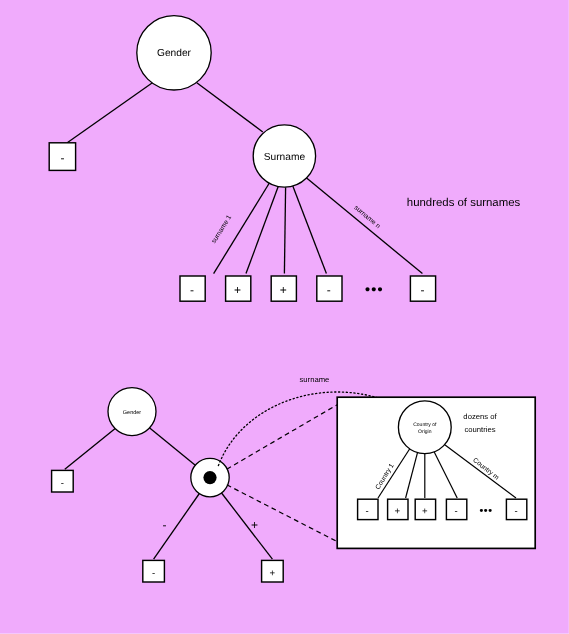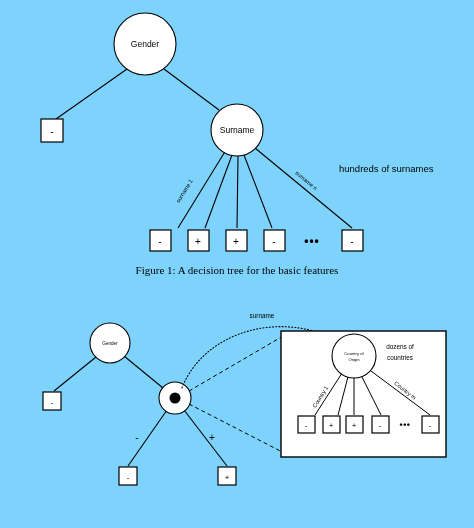--- a/index.html
+++ b/index.html
@@ -11,21 +11,21 @@
     width: 474px;
     height: 528px;
     font-family: "Liberation Sans", sans-serif;
     color: #000000;
     overflow: hidden;
   }
   #page {
     position: relative;
     width: 474px;
     height: 528px;
-    background: #7dd3fc;
+    background: #f0abfc;
   }
   svg.figure {
     position: absolute;
     left: 0;
     top: 0;
     overflow: visible;
   }
   #fig1-svg { top: 0; width: 474px; height: 262px; }
   #fig2-svg { top: 290px; width: 474px; height: 200px; }
 
@@ -140,21 +140,20 @@
 
     <rect class="leaf-box" x="264" y="230" width="21" height="21"></rect>
     <text class="leaf-sym" x="274" y="245">-</text>
 
     <text class="ellipsis" x="312" y="245">•••</text>
 
     <rect class="leaf-box" x="342" y="230" width="21" height="21"></rect>
     <text class="leaf-sym" x="352" y="245">-</text>
   </svg>
 
-  <div class="caption" id="fig1-caption">Figure 1: A decision tree for the basic features</div>
 
   <svg id="fig2-svg" class="figure" viewBox="0 0 474 200">
 
     <line class="edge" x1="96" y1="67" x2="54" y2="101"></line>
     <line class="edge" x1="124" y1="66" x2="163" y2="98"></line>
 
     <circle class="node-circle" cx="110" cy="53" r="20"></circle>
     <text class="node-label-sm" x="110" y="55">Gender</text>
 
     <rect class="leaf-box" x="43" y="102" width="18" height="18"></rect>

